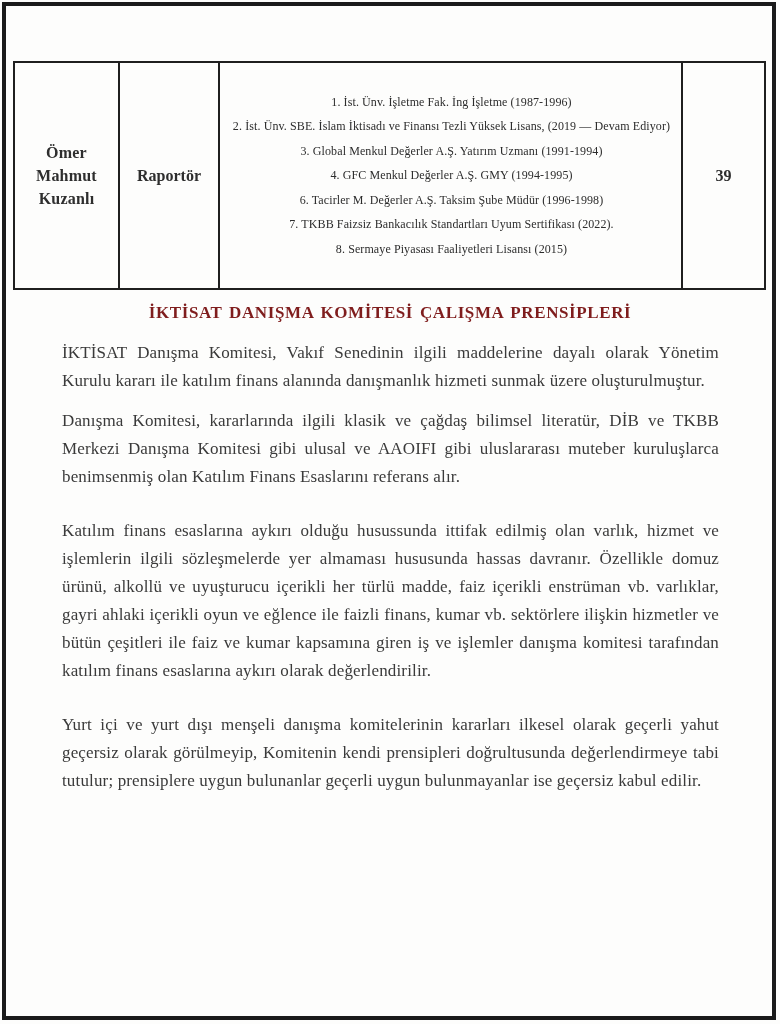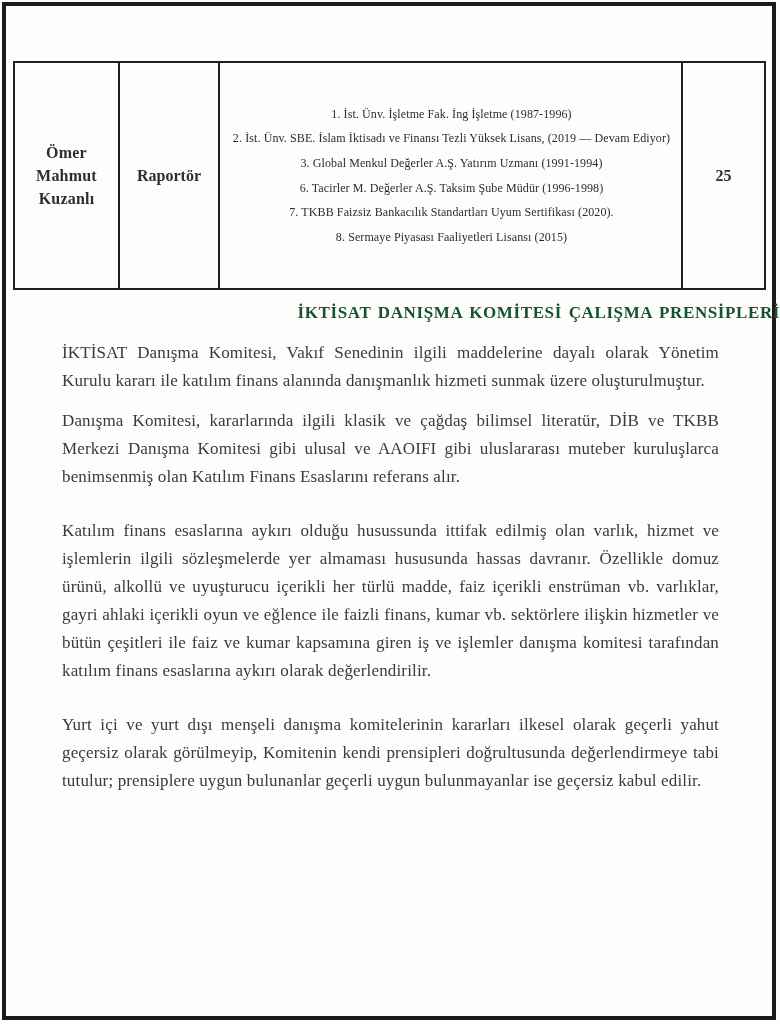--- a/index.html
+++ b/index.html
@@ -67,24 +67,24 @@
     margin: 4px 0;
     letter-spacing: 0.1px;
   }
   .page-num-cell { font-size: 16px; font-weight: 600; }
 
   
   .doc-heading {
     position: absolute;
     left: 0; top: 303px;
     width: 100%;
-    text-align: right;
+    text-align: center;
     font-size: 17px;
     font-weight: bold;
-    color: #14532d;
+    color: #7f1d1d;
     letter-spacing: 0.6px;
     word-spacing: 2px;
   }
 
   
   .doc-body {
     position: absolute;
     left: 62px; top: 339px;
     width: 657px;
   }
@@ -108,26 +108,27 @@
     <div class="cell name-cell">
       <div>Ömer Mahmut Kuzanlı</div>
     </div>
     <div class="cell role-cell">
       <div>Raportör</div>
     </div>
     <div class="cell cred-cell">
       <div class="cred-item">1. İst. Ünv. İşletme Fak. İng İşletme (1987-1996)</div>
       <div class="cred-item">2. İst. Ünv. SBE. İslam İktisadı ve Finansı Tezli Yüksek Lisans, (2019 — Devam Ediyor)</div>
       <div class="cred-item">3. Global Menkul Değerler A.Ş. Yatırım Uzmanı (1991-1994)</div>
+      <div class="cred-item">4. GFC Menkul Değerler A.Ş. GMY (1994-1995)</div>
       <div class="cred-item">6. Tacirler M. Değerler A.Ş. Taksim Şube Müdür (1996-1998)</div>
-      <div class="cred-item">7. TKBB Faizsiz Bankacılık Standartları Uyum Sertifikası (2020).</div>
+      <div class="cred-item">7. TKBB Faizsiz Bankacılık Standartları Uyum Sertifikası (2022).</div>
       <div class="cred-item">8. Sermaye Piyasası Faaliyetleri Lisansı (2015)</div>
     </div>
     <div class="cell page-num-cell">
-      <div>25</div>
+      <div>39</div>
     </div>
   </div>
 
   <div class="doc-heading">İKTİSAT DANIŞMA KOMİTESİ ÇALIŞMA PRENSİPLERİ</div>
 
   <div class="doc-body">
     <p>İKTİSAT Danışma Komitesi, Vakıf Senedinin ilgili maddelerine dayalı olarak Yönetim Kurulu kararı ile katılım finans alanında danışmanlık hizmeti sunmak üzere oluşturulmuştur.</p>
     <p class="gap">Danışma Komitesi, kararlarında ilgili klasik ve çağdaş bilimsel literatür, DİB ve TKBB Merkezi Danışma Komitesi gibi ulusal ve AAOIFI gibi uluslararası muteber kuruluşlarca benimsenmiş olan Katılım Finans Esaslarını referans alır.</p>
     <p class="gap">Katılım finans esaslarına aykırı olduğu husussunda ittifak edilmiş olan varlık, hizmet ve işlemlerin ilgili sözleşmelerde yer almaması hususunda hassas davranır. Özellikle domuz ürünü, alkollü ve uyuşturucu içerikli her türlü madde, faiz içerikli enstrüman vb. varlıklar, gayri ahlaki içerikli oyun ve eğlence ile faizli finans, kumar vb. sektörlere ilişkin hizmetler ve bütün çeşitleri ile faiz ve kumar kapsamına giren iş ve işlemler danışma komitesi tarafından katılım finans esaslarına aykırı olarak değerlendirilir.</p>
     <p>Yurt içi ve yurt dışı menşeli danışma komitelerinin kararları ilkesel olarak geçerli yahut geçersiz olarak görülmeyip, Komitenin kendi prensipleri doğrultusunda değerlendirmeye tabi tutulur; prensiplere uygun bulunanlar geçerli uygun bulunmayanlar ise geçersiz kabul edilir.</p>

